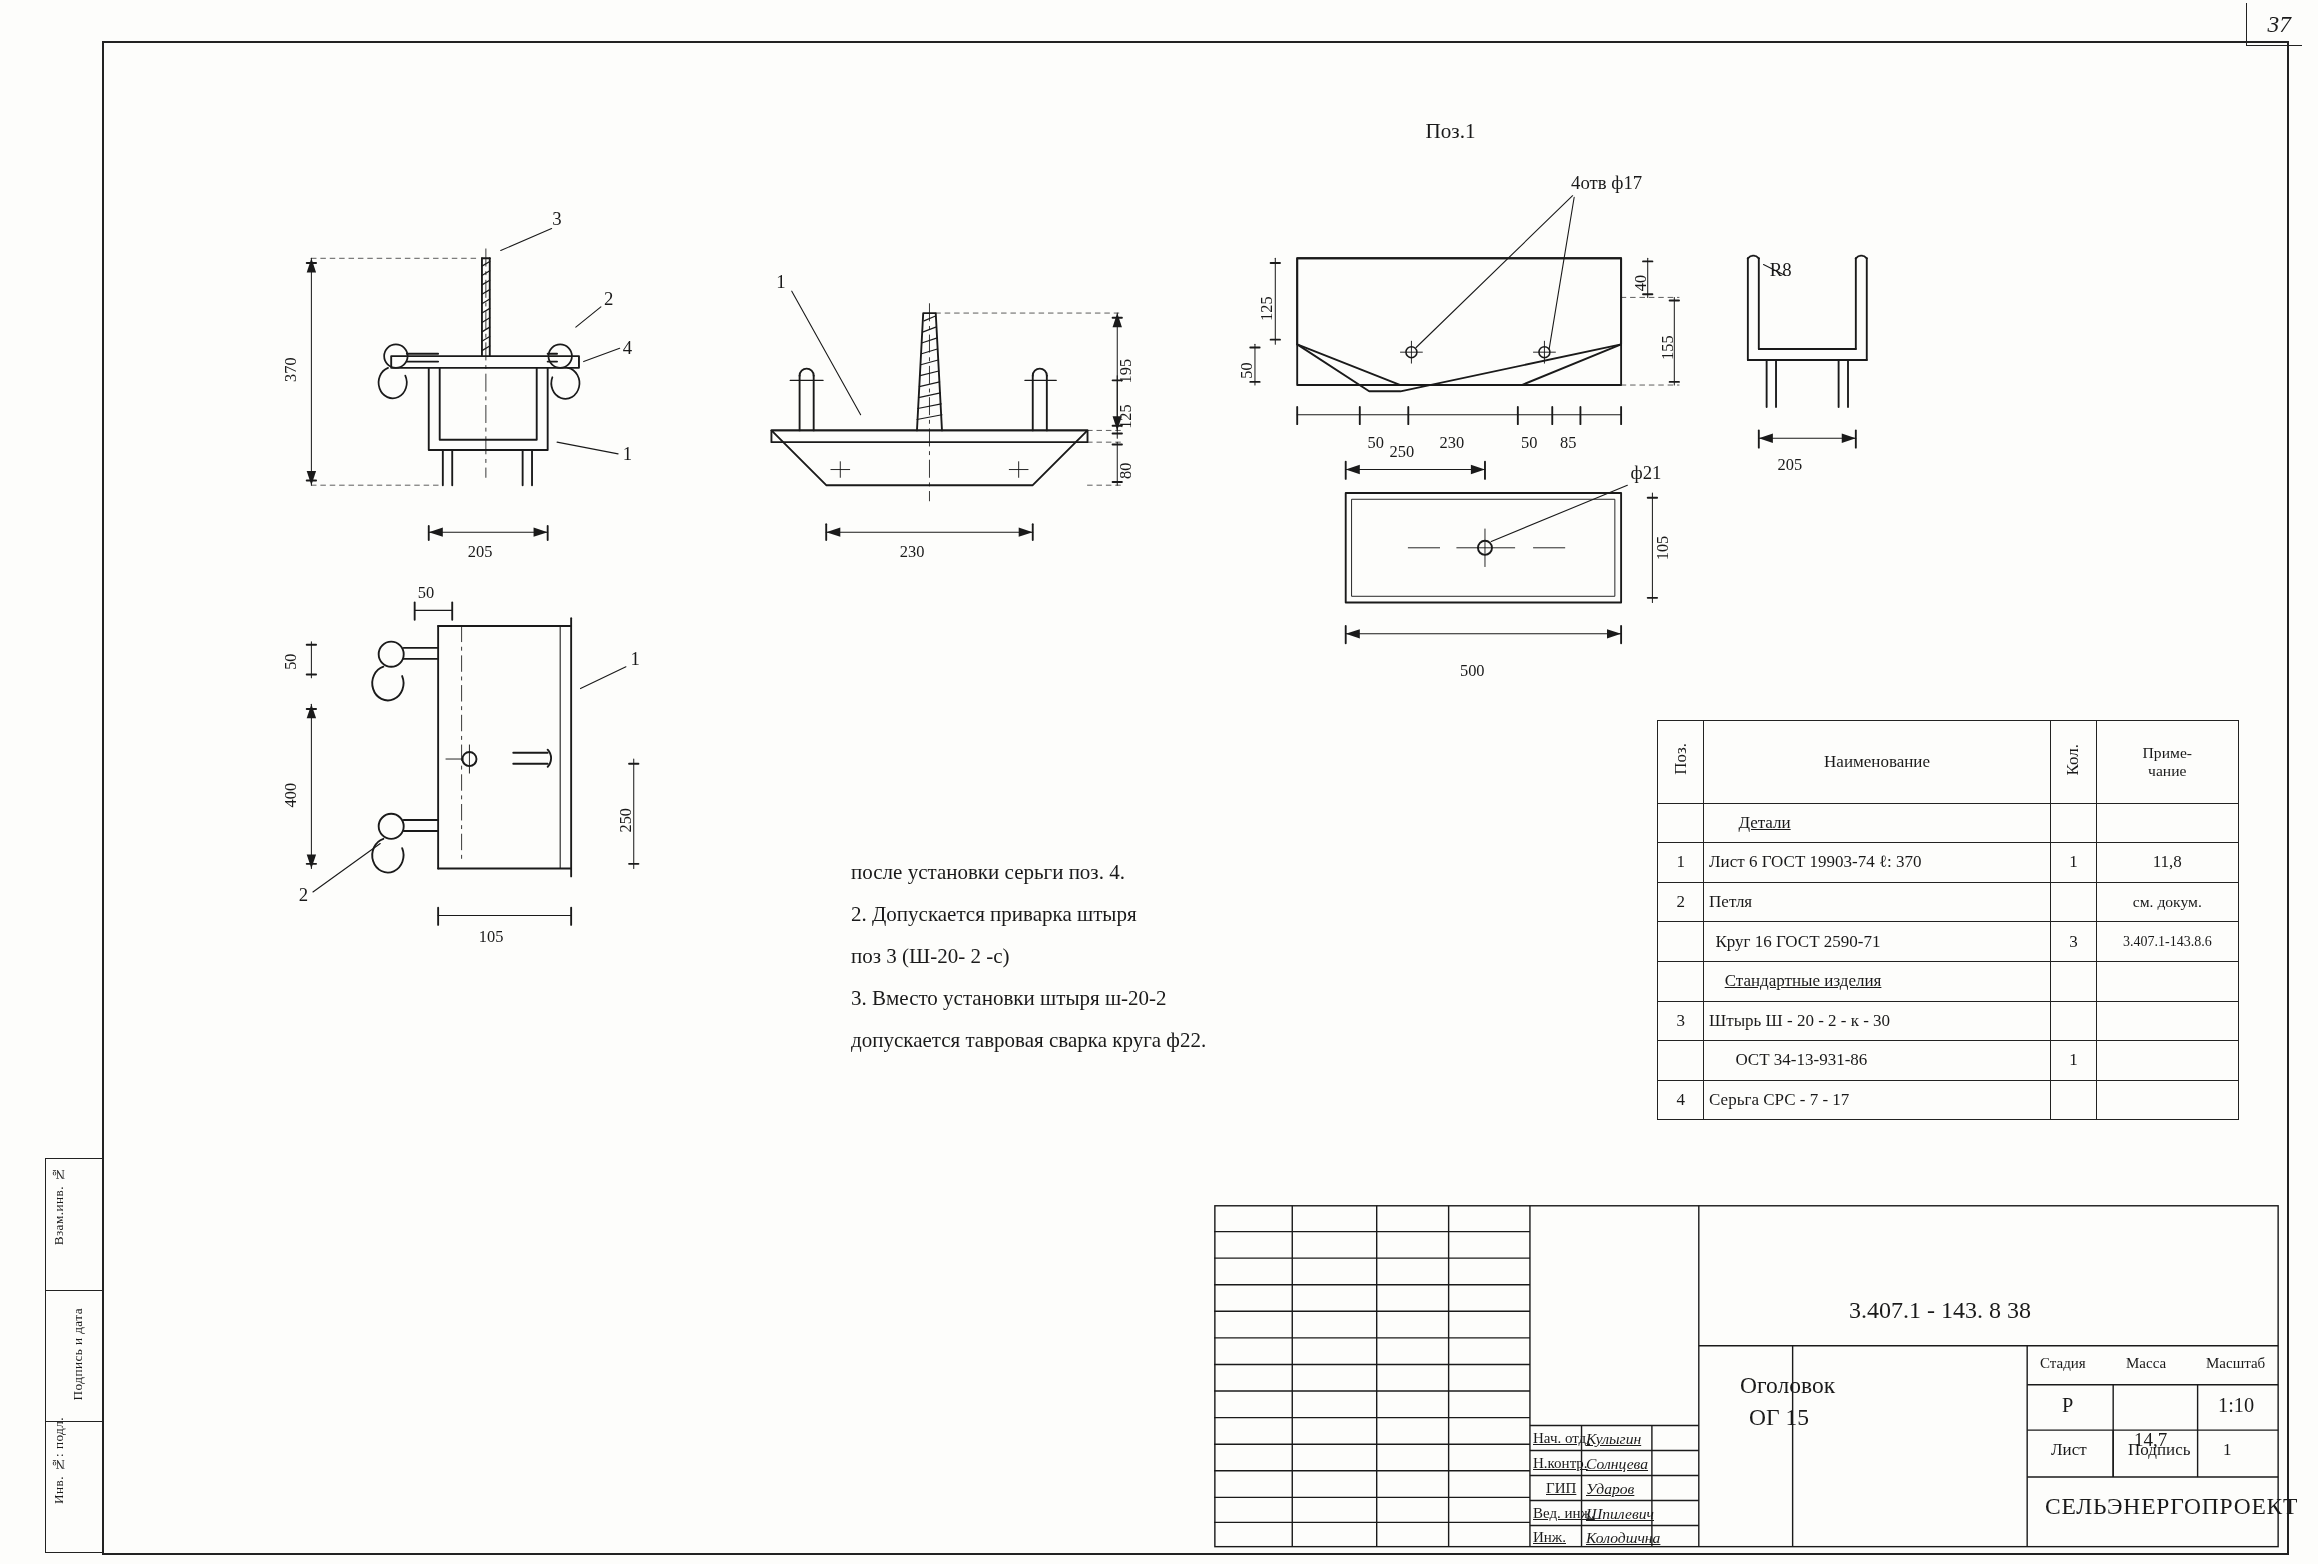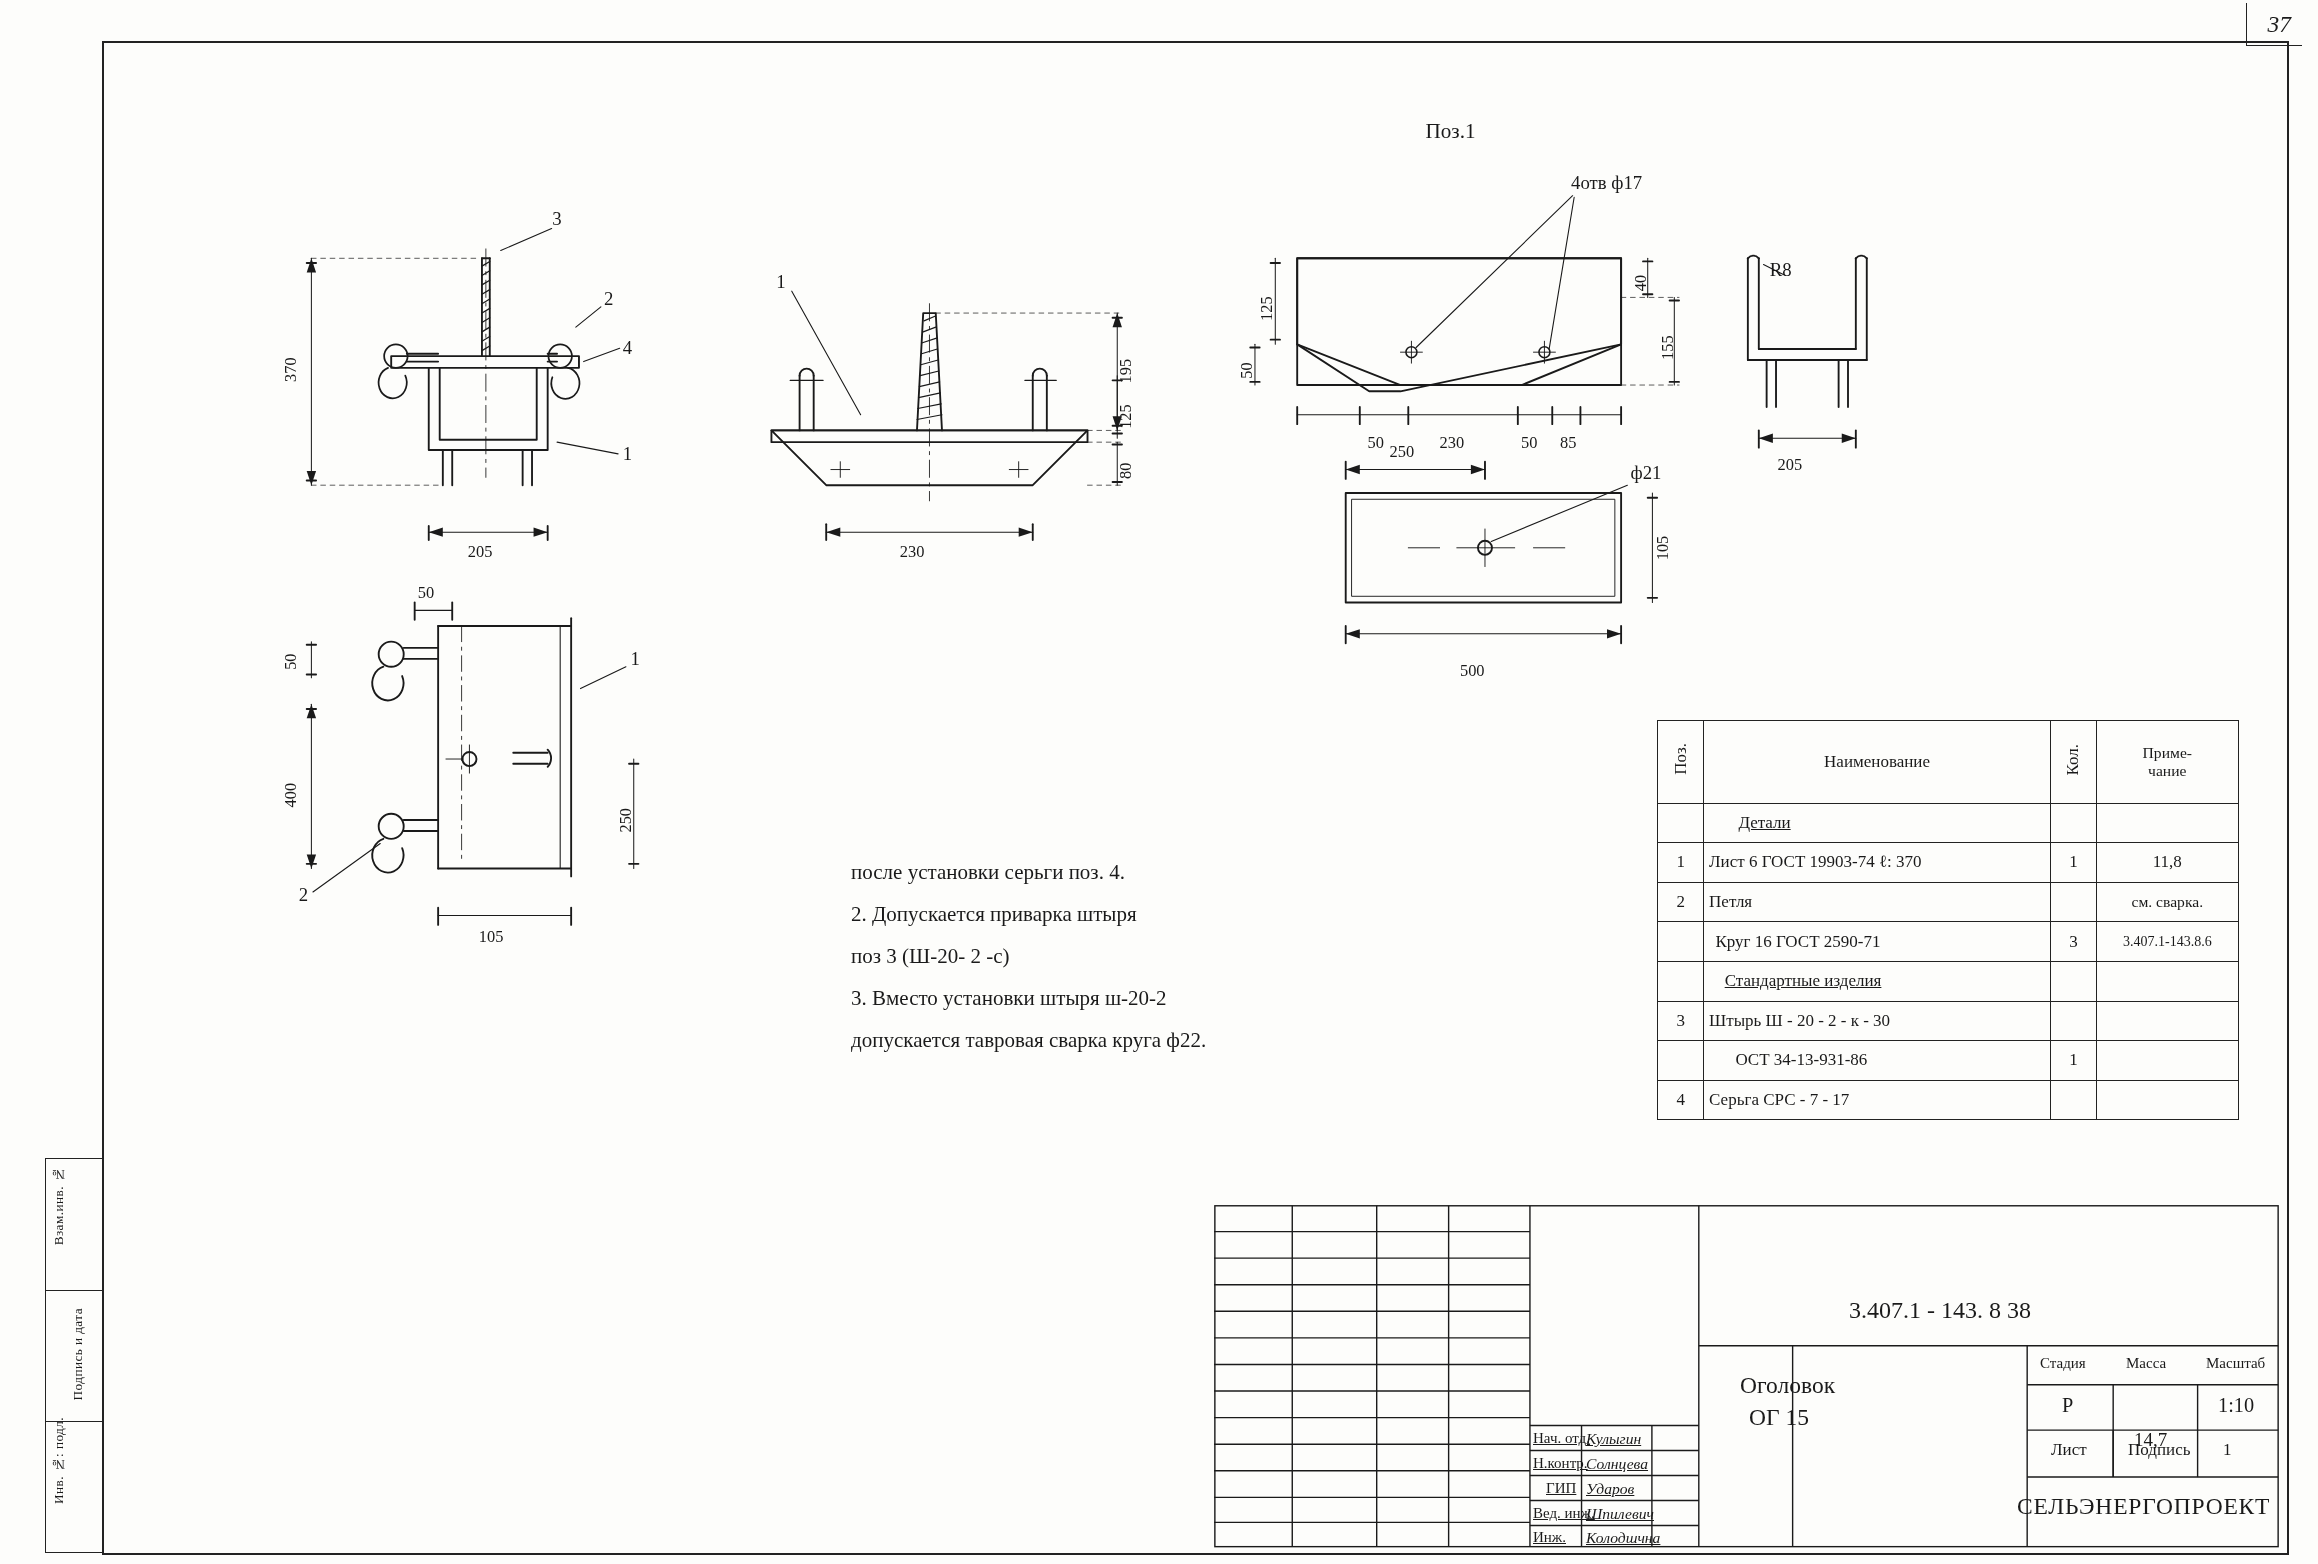--- a/index.html
+++ b/index.html
@@ -395,21 +395,21 @@
     <tr>
       <td class="c" style="height:34px;">1</td>
       <td>Лист 6 ГОСТ 19903-74 ℓ: 370</td>
       <td class="c">1</td>
       <td class="c">11,8</td>
     </tr>
     <tr>
       <td class="c" style="height:34px;">2</td>
       <td>Петля</td>
       <td class="c"></td>
-      <td class="c" style="font-size:15.6px;">см. сварка.</td>
+      <td class="c" style="font-size:15.6px;">см. докум.</td>
     </tr>
     <tr>
       <td class="c" style="height:34px;"></td>
       <td style="padding-left:11px;">Круг 16   ГОСТ 2590-71</td>
       <td class="c">3</td>
       <td class="c" style="font-size:14px;">3.407.1-143.8.6</td>
     </tr>
     <tr>
       <td class="c" style="height:34px;"></td>
       <td style="padding-left:20.3px;"><span class="u">Стандартные изделия</span></td>
@@ -491,21 +491,21 @@
     <div class="tbl" style="left:912px;top:150px;font-size:15px;">Масса</div>
     <div class="tbl" style="left:992px;top:150px;font-size:15px;">Масштаб</div>
     <div class="tbl" style="left:848px;top:189px;font-size:20.3px;">Р</div>
     <div class="tbl" style="left:920px;top:189px;font-size:19px;margin-top:35px;">14,7</div>
     <div class="tbl" style="left:1004px;top:189px;font-size:20.3px;">1:10</div>
 
     <div class="tbl" style="left:837px;top:235px;font-size:17px;">Лист</div>
     <div class="tbl" style="left:914px;top:235px;font-size:17px;">Подпись</div>
     <div class="tbl" style="left:1009px;top:235px;font-size:17px;">1</div>
 
-    <div class="tbl org" style="left:803px;top:288px;">СЕЛЬЭНЕРГОПРОЕКТ</div>
+    <div class="tbl org" style="left:831px;top:288px;">СЕЛЬЭНЕРГОПРОЕКТ</div>
 
     <div class="tbl u" style="left:319px;top:225px;font-size:15px;">Нач. отд.</div>
     <div class="tbl u hand" style="left:372px;top:225px;font-size:15.6px;">Кулыгин</div>
     <div class="tbl u" style="left:319px;top:250px;font-size:15px;">Н.контр.</div>
     <div class="tbl u hand" style="left:372px;top:250px;font-size:15.6px;">Солнцева</div>
     <div class="tbl u" style="left:332px;top:275px;font-size:15px;">ГИП</div>
     <div class="tbl u hand" style="left:372px;top:275px;font-size:15.6px;">Ударов</div>
     <div class="tbl u" style="left:319px;top:300px;font-size:15px;">Вед. инж.</div>
     <div class="tbl u hand" style="left:372px;top:300px;font-size:15.6px;">Шпилевич</div>
     <div class="tbl u" style="left:319px;top:324px;font-size:15px;">Инж.</div>

